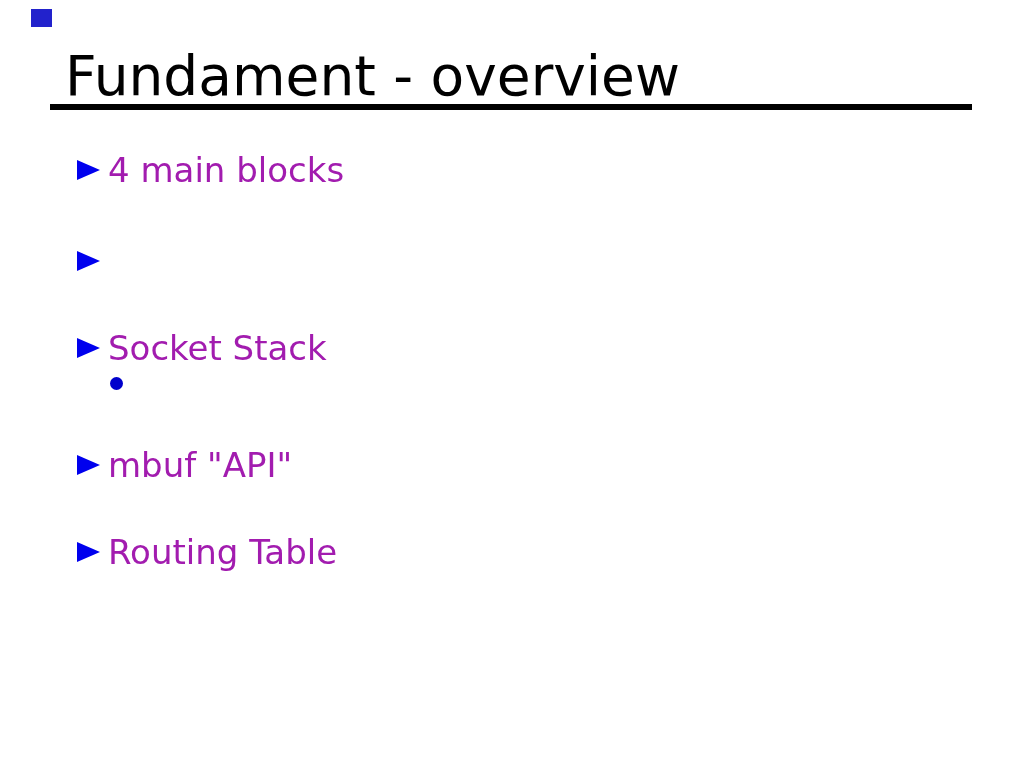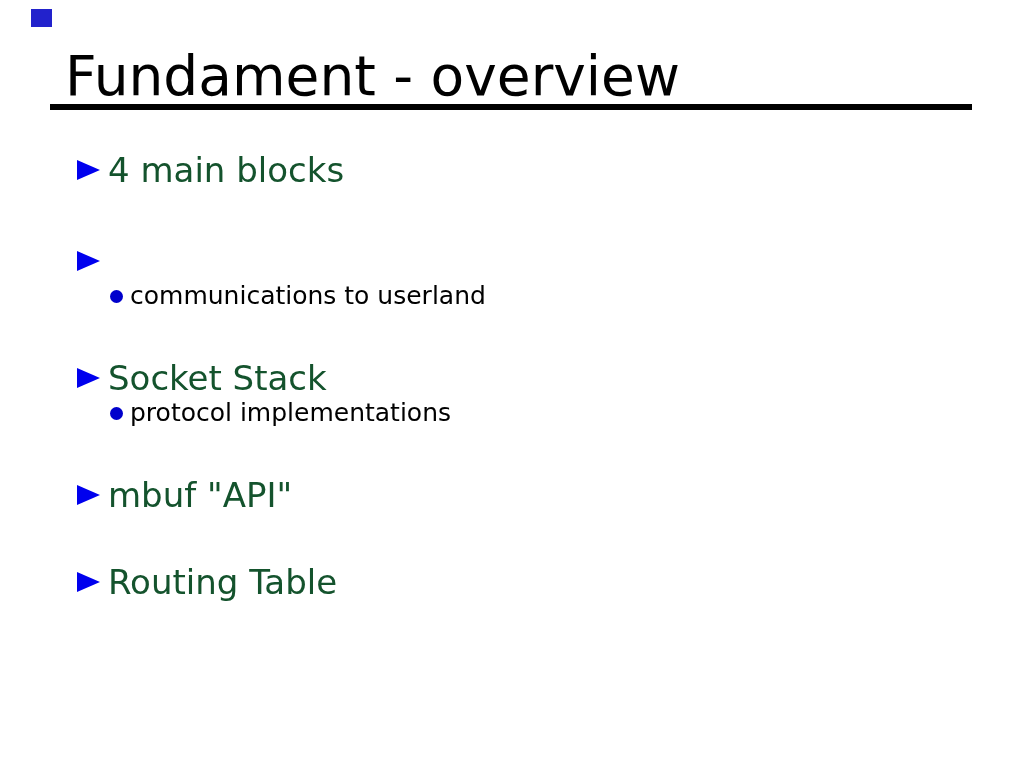--- a/index.html
+++ b/index.html
@@ -66,21 +66,21 @@
     border-left: 23px solid #0000ee;
     border-top: 10px solid transparent;
     border-bottom: 10px solid transparent;
     margin-right: 8px;
     flex: 0 0 auto;
   }
   .main-label {
     font-size: 34px;
     line-height: 40px;
     white-space: nowrap;
-    color: #14532d;
+    color: #a21caf;
   }
   .sub-row {
     display: flex;
     align-items: center;
     height: 30px;
   }
   .dot {
     width: 13px;
     height: 13px;
     border-radius: 50%;
@@ -107,33 +107,28 @@
       <div class="bullet-group no-sub">
         <div class="main-row">
           <span class="tri"></span>
           <span class="main-label">4 main blocks</span>
         </div>
       </div>
       <div class="bullet-group">
         <div class="main-row">
           <span class="tri"></span>
         </div>
-        <div class="sub-row">
-          <span class="dot"></span>
-          <span class="sub-label">communications to userland</span>
-        </div>
       </div>
       <div class="bullet-group">
         <div class="main-row">
           <span class="tri"></span>
           <span class="main-label">Socket Stack</span>
         </div>
         <div class="sub-row">
           <span class="dot"></span>
-          <span class="sub-label">protocol implementations</span>
         </div>
       </div>
       <div class="bullet-group">
         <div class="main-row">
           <span class="tri"></span>
           <span class="main-label">mbuf "API"</span>
         </div>
       </div>
       <div class="bullet-group">
         <div class="main-row">

